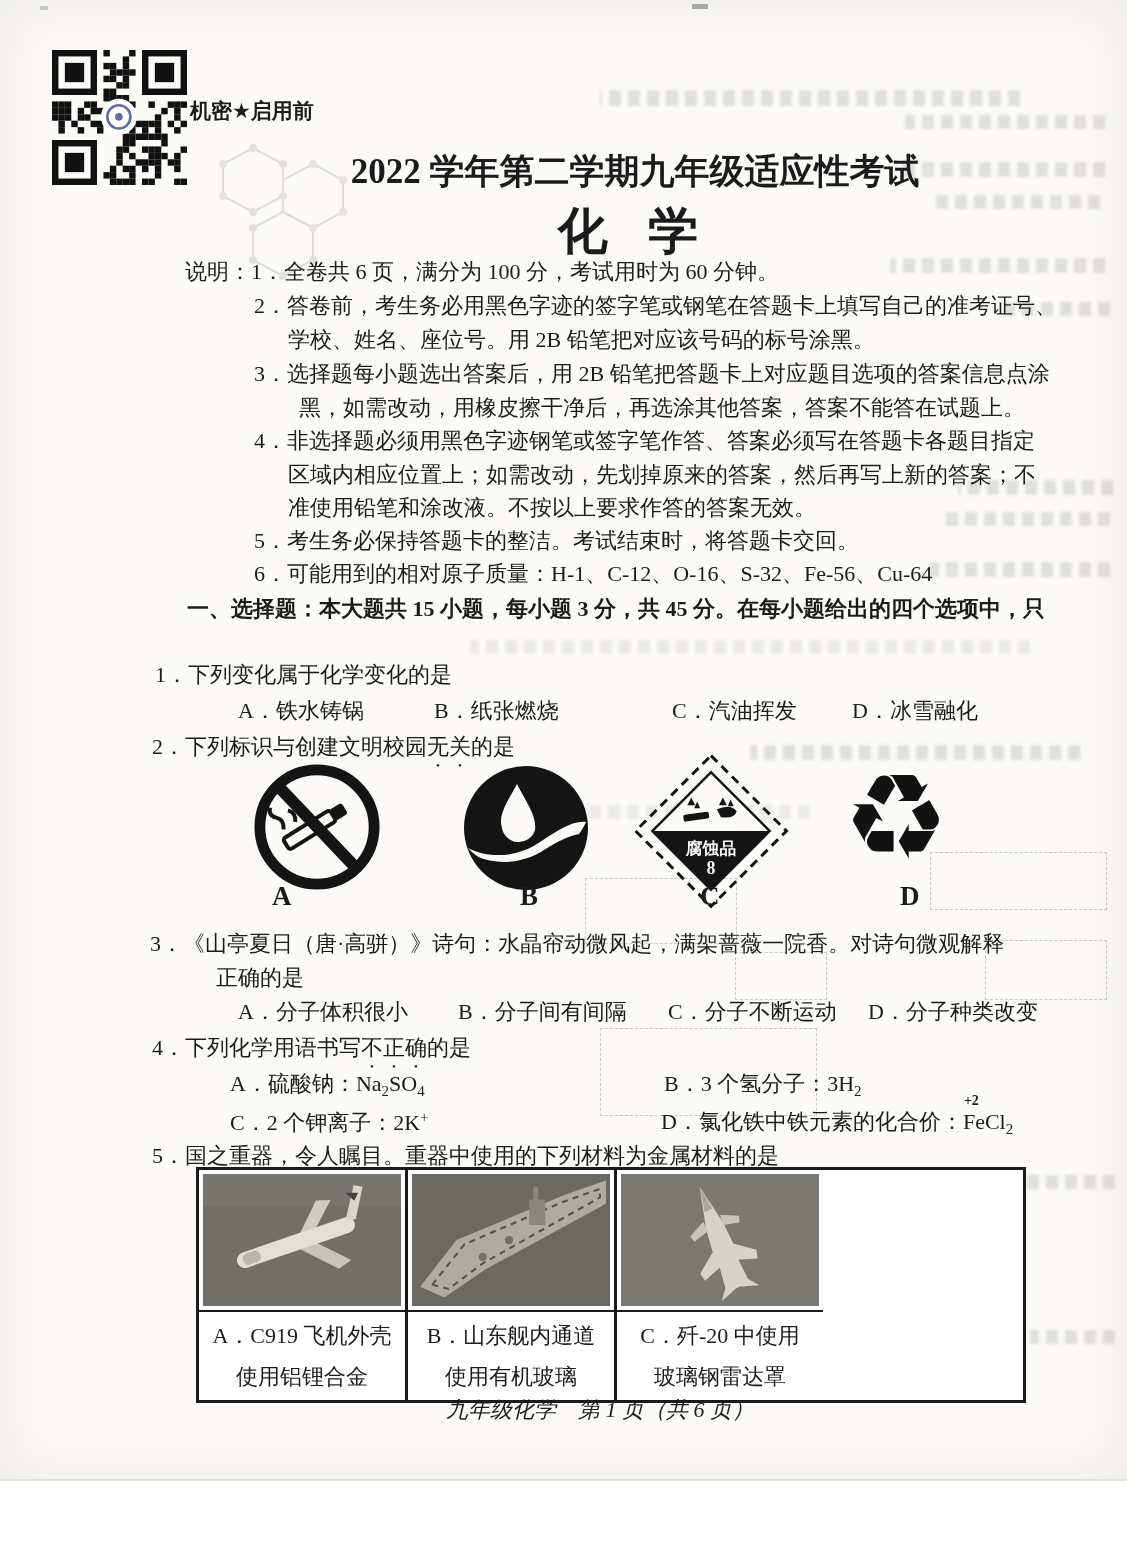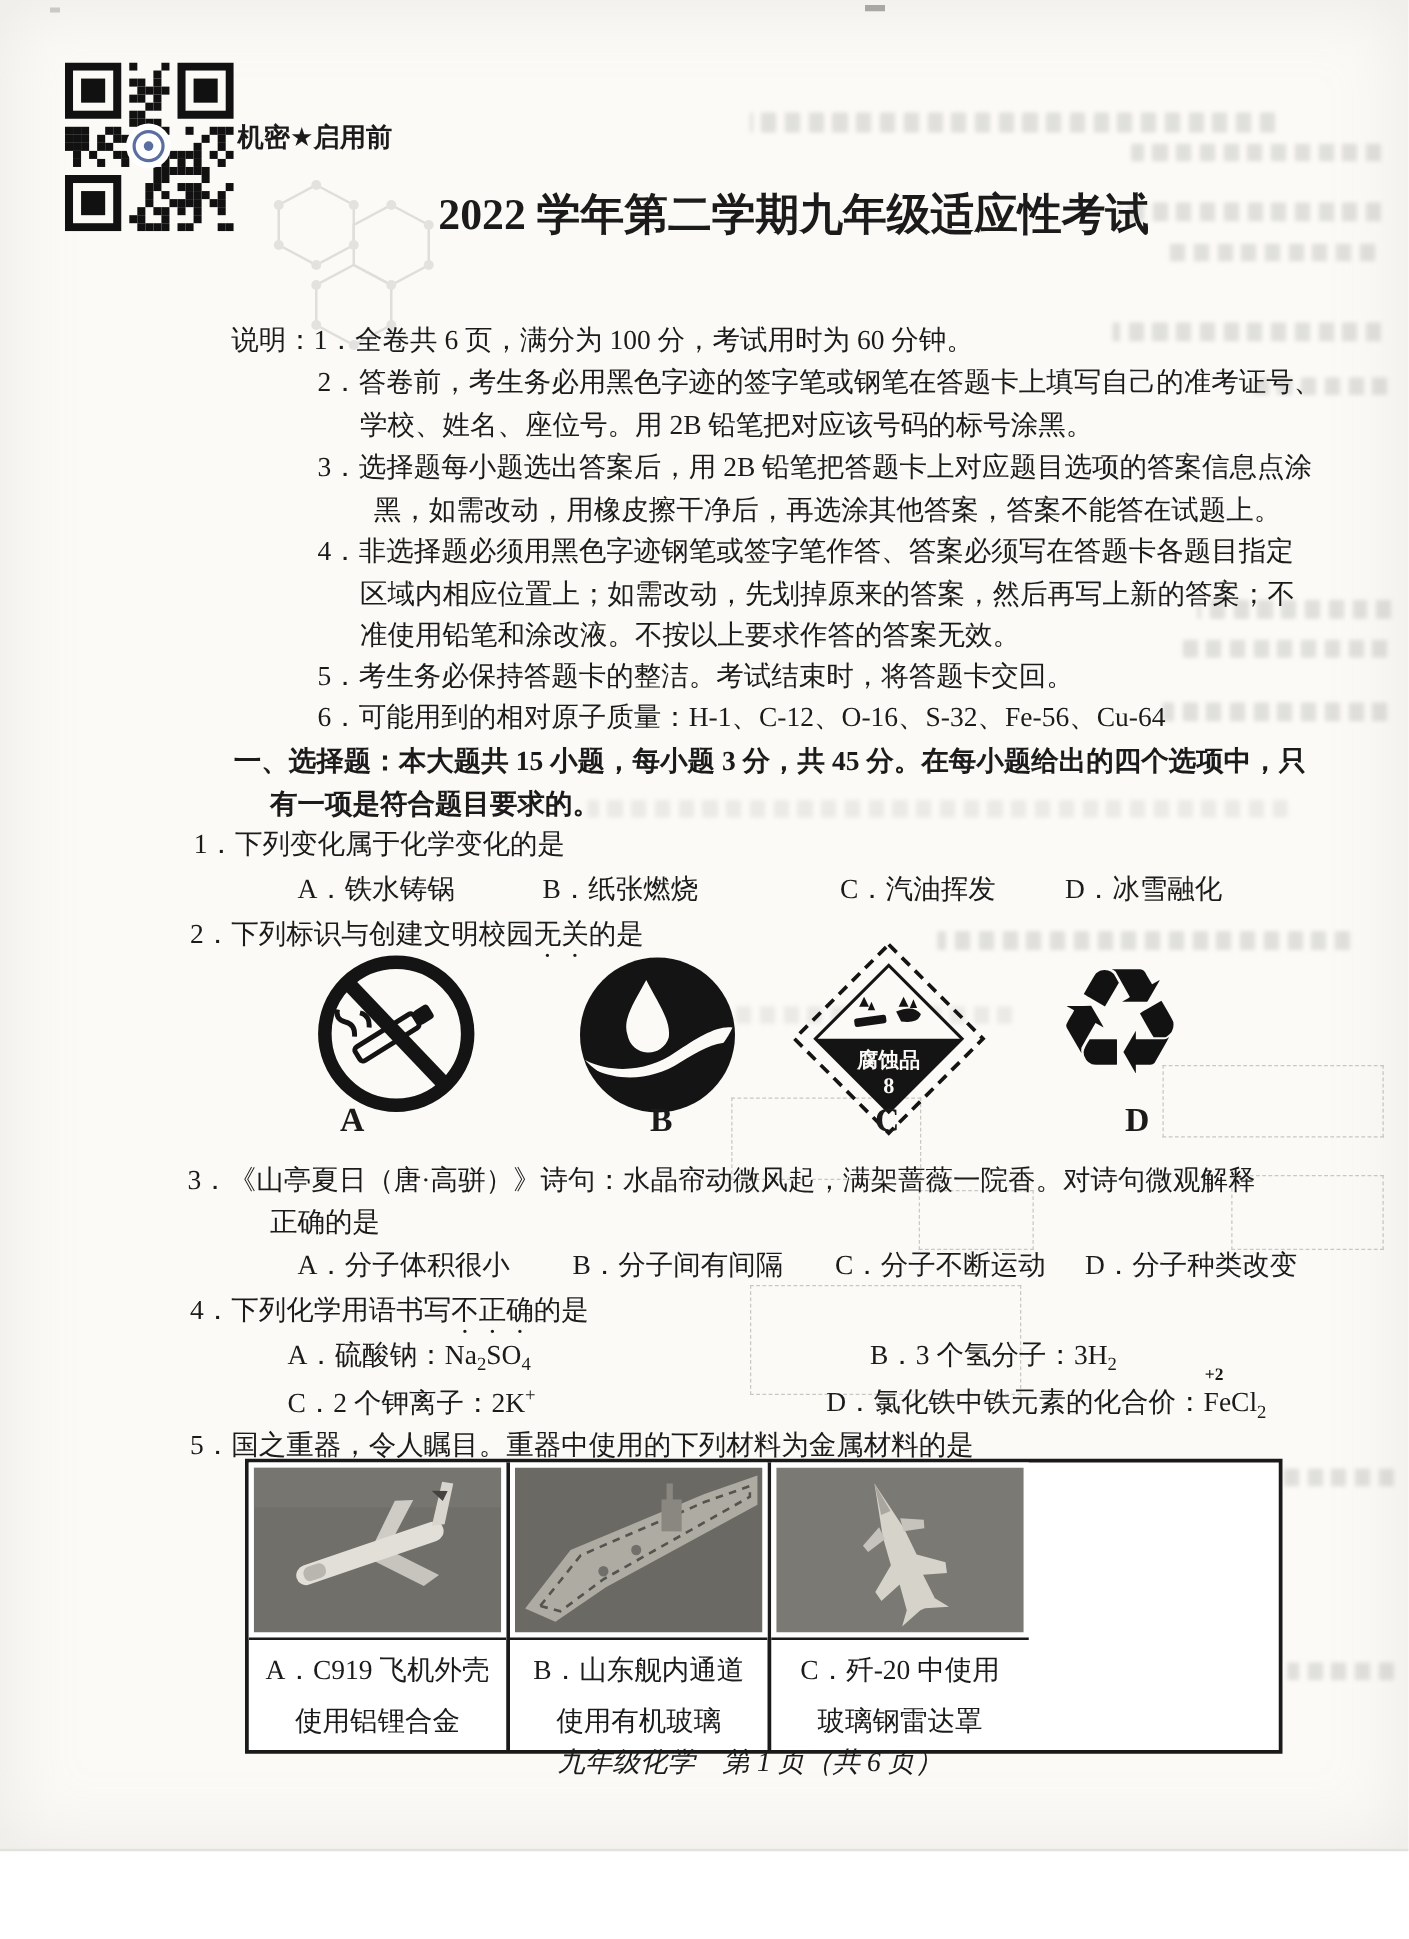--- a/index.html
+++ b/index.html
@@ -225,34 +225,34 @@
         <rect x="95" y="100" width="5" height="5"></rect>
         <rect x="100" y="100" width="5" height="5"></rect>
       </g>
     <circle cx="52" cy="52" r="14" fill="#fff"></circle>
     <circle cx="52" cy="52" r="9" fill="none" stroke="#5a6ea0" stroke-width="2"></circle>
     <circle cx="52" cy="52" r="3" fill="#5a6ea0"></circle>
   </svg>
 
   <div class="ln bold sans" style="left:190px;top:98px;font-size:21px;">机密★启用前</div>
   <div class="ln title" style="left:170px;top:150px;width:930px;">2022 学年第二学期九年级适应性考试</div>
+  <div class="ln subject" style="left:170px;top:200px;width:930px;">化 学</div>
 
   <div class="ln" style="left:185px;top:258px;">说明：1．全卷共 6 页，满分为 100 分，考试用时为 60 分钟。</div>
   <div class="ln" style="left:254px;top:292px;">2．答卷前，考生务必用黑色字迹的签字笔或钢笔在答题卡上填写自己的准考证号、</div>
   <div class="ln" style="left:288px;top:326px;">学校、姓名、座位号。用 2B 铅笔把对应该号码的标号涂黑。</div>
   <div class="ln" style="left:254px;top:360px;">3．选择题每小题选出答案后，用 2B 铅笔把答题卡上对应题目选项的答案信息点涂</div>
   <div class="ln" style="left:288px;top:394px;margin-left:11px;">黑，如需改动，用橡皮擦干净后，再选涂其他答案，答案不能答在试题上。</div>
   <div class="ln" style="left:254px;top:427px;">4．非选择题必须用黑色字迹钢笔或签字笔作答、答案必须写在答题卡各题目指定</div>
   <div class="ln" style="left:288px;top:461px;">区域内相应位置上；如需改动，先划掉原来的答案，然后再写上新的答案；不</div>
   <div class="ln" style="left:288px;top:494px;">准使用铅笔和涂改液。不按以上要求作答的答案无效。</div>
   <div class="ln" style="left:254px;top:527px;">5．考生务必保持答题卡的整洁。考试结束时，将答题卡交回。</div>
   <div class="ln" style="left:254px;top:560px;">6．可能用到的相对原子质量：H-1、C-12、O-16、S-32、Fe-56、Cu-64</div>
 
   <div class="ln bold" style="left:147px;top:595px;margin-left:40px;">一、选择题：本大题共 15 小题，每小题 3 分，共 45 分。在每小题给出的四个选项中，只</div>
-  <div class="ln bold" style="left:216px;top:629px;">有一项是符合题目要求的。</div>
 
   <div class="ln" style="left:155px;top:661px;">1．下列变化属于化学变化的是</div>
   <div class="ln" style="left:238px;top:697px;">A．铁水铸锅</div>
   <div class="ln" style="left:434px;top:697px;">B．纸张燃烧</div>
   <div class="ln" style="left:672px;top:697px;">C．汽油挥发</div>
   <div class="ln" style="left:852px;top:697px;">D．冰雪融化</div>
 
   <div class="ln" style="left:152px;top:733px;"><span>2．下列标识与创建文明校园</span><span class="emph">无关</span><span>的是</span></div>
 
   <svg style="position:absolute;left:252px;top:762px;" width="130" height="130" viewBox="0 0 132 132">
@@ -300,21 +300,21 @@
 
   <div class="ln" style="left:150px;top:930px;">3．《山亭夏日（唐·高骈）》诗句：水晶帘动微风起，满架蔷薇一院香。对诗句微观解释</div>
   <div class="ln" style="left:216px;top:964px;">正确的是</div>
   <div class="ln" style="left:238px;top:998px;">A．分子体积很小</div>
   <div class="ln" style="left:458px;top:998px;">B．分子间有间隔</div>
   <div class="ln" style="left:668px;top:998px;">C．分子不断运动</div>
   <div class="ln" style="left:868px;top:998px;">D．分子种类改变</div>
 
   <div class="ln" style="left:152px;top:1034px;"><span>4．下列化学用语书写</span><span class="emph">不正确</span><span>的是</span></div>
   <div class="ln" style="left:230px;top:1070px;"><span>A．硫酸钠：Na</span><sub>2</sub><span>SO</span><sub>4</sub></div>
-  <div class="ln" style="left:696px;top:1070px;font-family:Liberation Serif, serif;"><span>B．3 个氢分子：3H</span><sub>2</sub></div>
+  <div class="ln" style="left:664px;top:1070px;font-family:Liberation Serif, serif;"><span>B．3 个氢分子：3H</span><sub>2</sub></div>
   <div class="ln" style="left:230px;top:1108px;"><span>C．2 个钾离子：2K</span><sup>+</sup></div>
   <div class="ln" style="left:661px;top:1108px;"><span>D．氯化铁中铁元素的化合价：</span><span class="valwrap"><span class="valtop">+2</span><span>FeCl</span></span><sub>2</sub></div>
 
   <div class="ln" style="left:152px;top:1142px;">5．国之重器，令人瞩目。重器中使用的下列材料为金属材料的是</div>
 
   <div class="qtable">
     <div class="qcol">
       <div class="qphoto">
         <svg viewBox="0 0 196 124" preserveAspectRatio="none">
           <rect width="196" height="124" fill="#716f6a"></rect>

